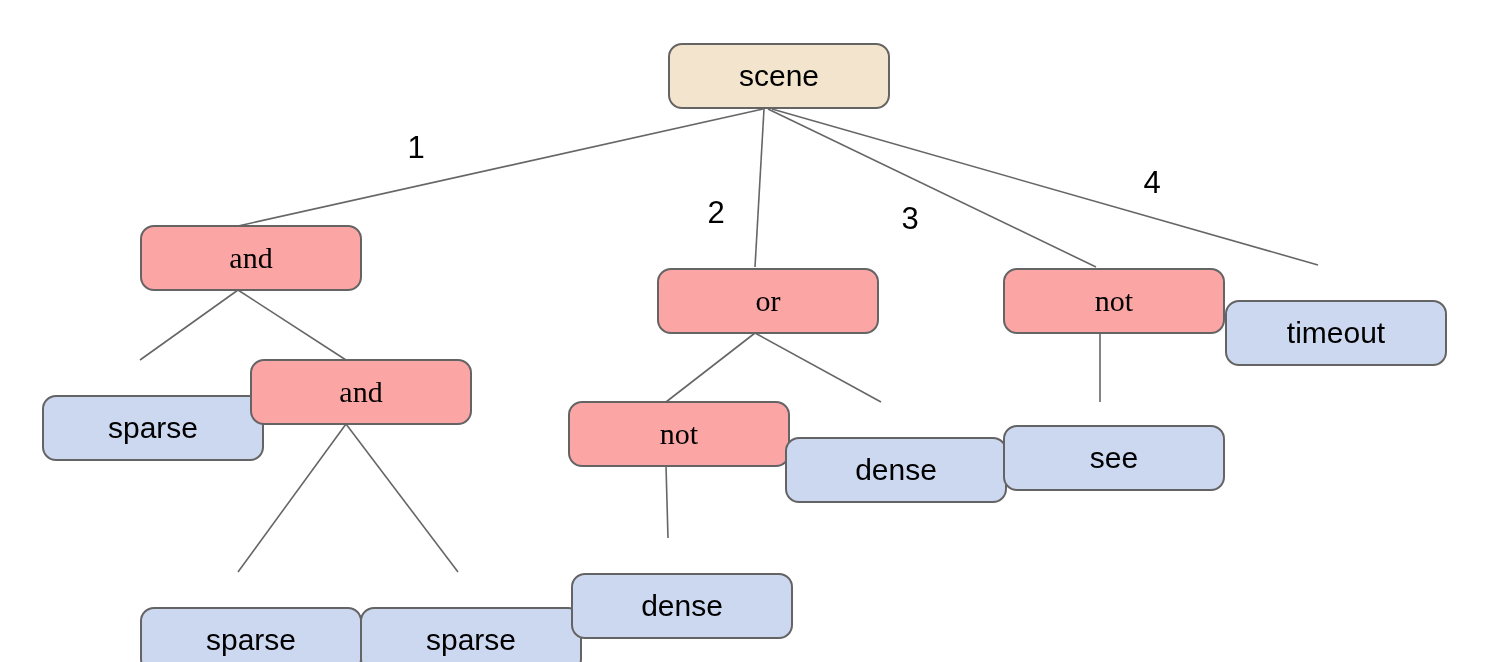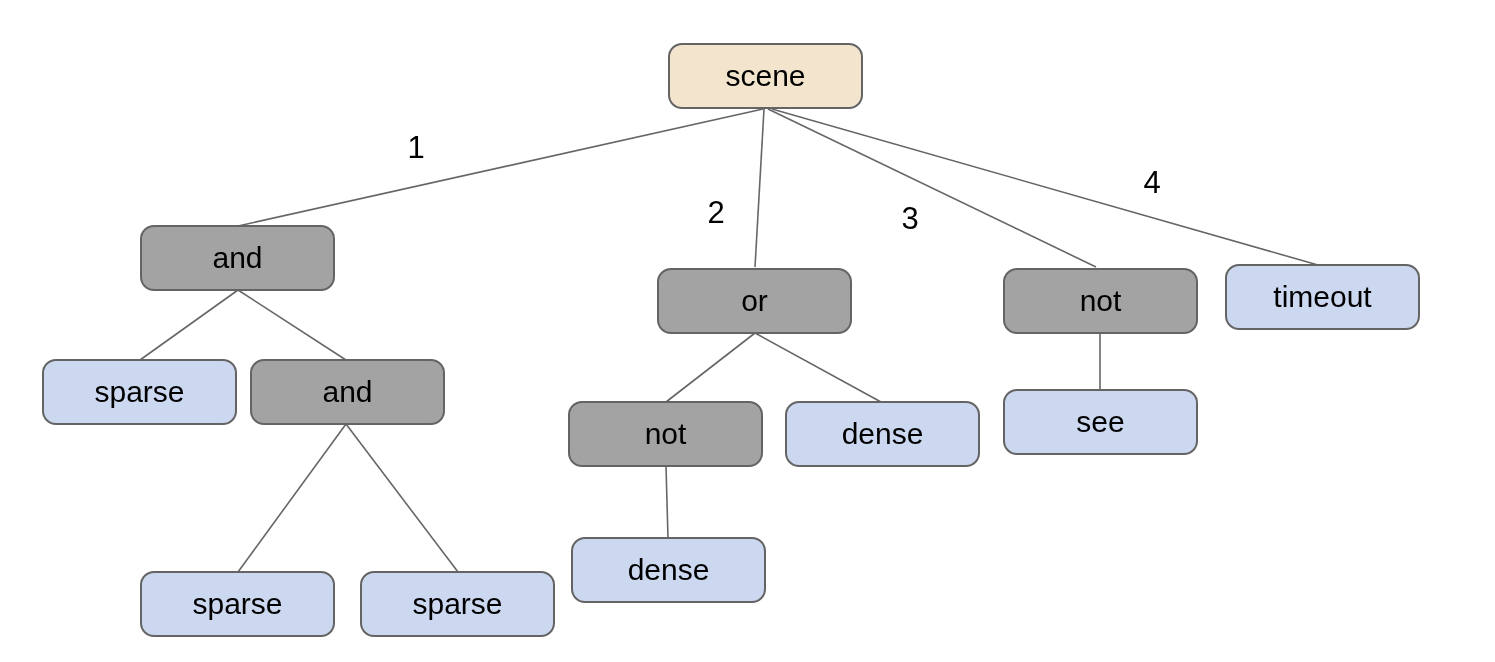--- a/index.html
+++ b/index.html
@@ -21,36 +21,36 @@
     top: 0;
     width: 1495px;
     height: 662px;
   }
   .edges-svg line {
     stroke: #666666;
     stroke-width: 1.6;
   }
   .node {
     position: absolute;
-    width: 195px;
+    width: 222px;
     height: 66px;
     box-sizing: border-box;
     border: 2px solid #646464;
     border-radius: 14px;
     display: flex;
     align-items: center;
     justify-content: center;
     font-size: 30px;
     color: #000000;
     line-height: 1;
     white-space: nowrap;
   }
   .node.root { background: #f3e5cd; }
-  .node.op   { background: #a3a3a3; }
-  .node.leaf { background: #ccd7f0; }
+  .node.op   { background: #fca5a5; font-family: Liberation Serif, serif; }
+  .node.leaf { background: #ccd7f0; margin-top: 36px; }
   .edge-label {
     position: absolute;
     transform: translate(-50%, -50%);
     font-size: 31px;
     color: #000000;
     line-height: 1;
   }
 </style>
 </head>
 <body>

